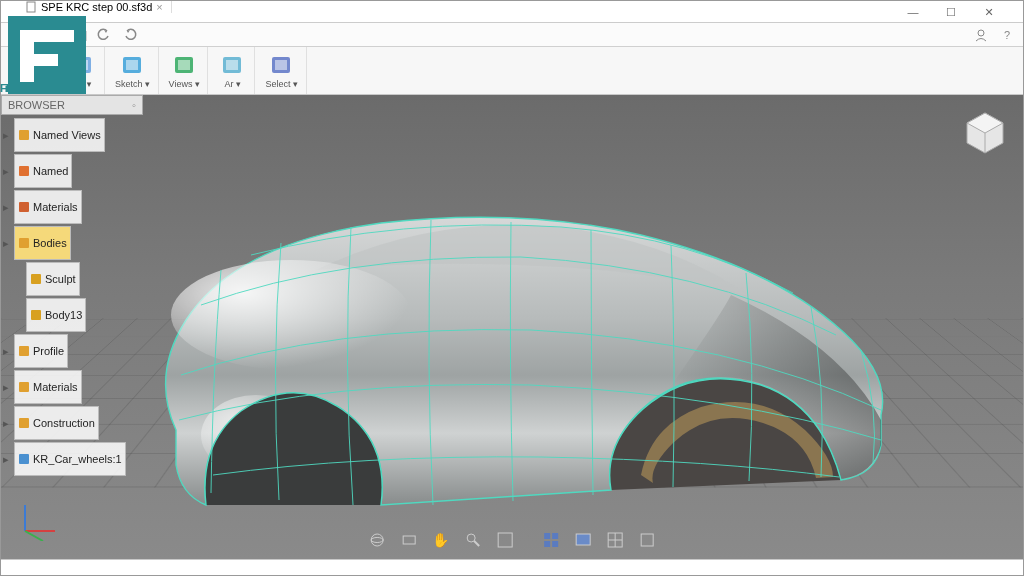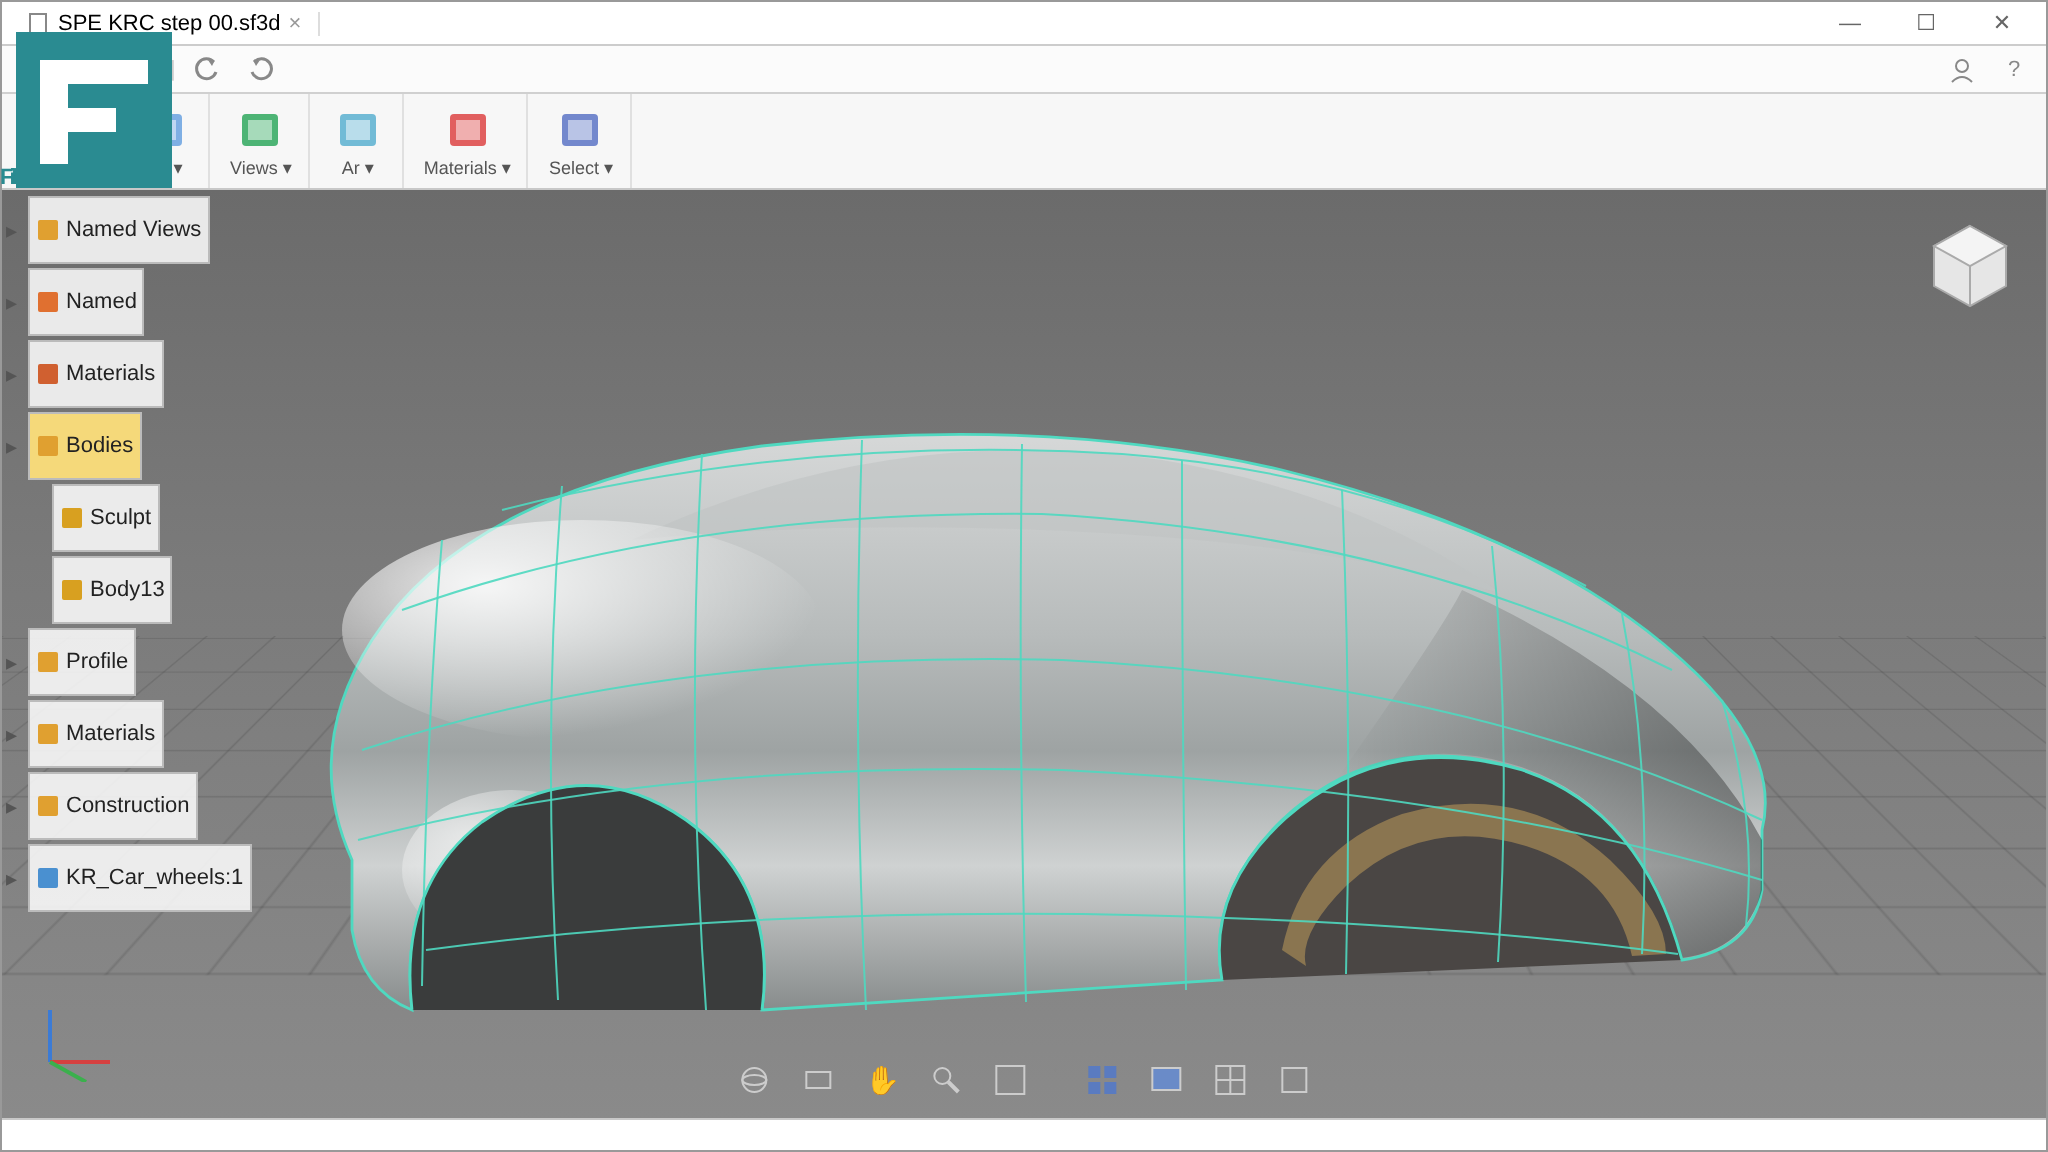--- a/index.html
+++ b/index.html
@@ -1,18 +1,18 @@
 <!DOCTYPE html>
 <html><head>
 <meta charset="utf-8">
 <style>
 *{margin:0;padding:0;box-sizing:border-box;font-family:"Segoe UI",Arial,sans-serif;font-size:11px}
 html,body{width:1024px;height:576px;overflow:hidden;background:#f0f0f0}
 .window{width:100%;height:100%;display:flex;flex-direction:column;border:1px solid #999}
-.titlebar{height:22px;background:#fff;display:flex;align-items:center;padding:0 4px;border-bottom:1px solid #ccc}
+.titlebar{height:22px;background:#fff;display:flex;align-items:flex-start;padding:0 16px;border-bottom:1px solid #ccc}
 .tb-left{flex:1;display:flex;align-items:center;gap:8px}
 .tb-tab{display:flex;align-items:center;gap:4px;padding:0 8px;height:100%;border-right:1px solid #ddd}
 .tb-controls{display:flex;gap:2px}
 .tb-btn{width:36px;height:22px;display:flex;align-items:center;justify-content:center;color:#666}
 .qat{height:24px;background:#fbfbfb;display:flex;align-items:center;padding:0 6px;gap:6px;border-bottom:1px solid #d0d0d0}
 .qat-btn{width:20px;height:20px;display:flex;align-items:center;justify-content:center;color:#555}
 .ribbon{height:48px;background:#f7f7f7;display:flex;align-items:center;padding:0 8px;gap:2px;border-bottom:1px solid #c8c8c8}
 .rib-group{display:flex;flex-direction:column;align-items:center;padding:2px 8px;border-right:1px solid #e0e0e0;height:100%;justify-content:center}
 .rib-icon{width:28px;height:26px;display:flex;align-items:center;justify-content:center}
 .rib-label{font-size:9px;color:#555;margin-top:1px}
@@ -126,43 +126,43 @@
     <svg width="24" height="22">
             <rect x="3" y="3" width="18" height="16" rx="2" fill="#6aa2e0" opacity=".85"></rect>
             <rect x="6" y="6" width="12" height="10" fill="#fff" opacity=".5"></rect>
           </svg>
   </div>
         <div class="rib-label">Re ▾</div>
       </div>
       <div class="rib-group">
         <div class="rib-icon">
     <svg width="24" height="22">
+            <rect x="3" y="3" width="18" height="16" rx="2" fill="#3aa0d8" opacity=".85"></rect>
+            <rect x="6" y="6" width="12" height="10" fill="#fff" opacity=".5"></rect>
+          </svg>
+  </div>
+        <div class="rib-label">Sketch ▾</div>
+      </div>
+      <div class="rib-group">
+        <div class="rib-icon">
+    <svg width="24" height="22">
             <rect x="3" y="3" width="18" height="16" rx="2" fill="#2fa85e" opacity=".85"></rect>
             <rect x="6" y="6" width="12" height="10" fill="#fff" opacity=".5"></rect>
           </svg>
   </div>
         <div class="rib-label">Views ▾</div>
       </div>
       <div class="rib-group">
         <div class="rib-icon">
     <svg width="24" height="22">
             <rect x="3" y="3" width="18" height="16" rx="2" fill="#5ab0d0" opacity=".85"></rect>
             <rect x="6" y="6" width="12" height="10" fill="#fff" opacity=".5"></rect>
           </svg>
   </div>
         <div class="rib-label">Ar ▾</div>
-      </div>
-      <div class="rib-group">
-        <div class="rib-icon">
-    <svg width="24" height="22">
-            <rect x="3" y="3" width="18" height="16" rx="2" fill="#d44" opacity=".85"></rect>
-            <rect x="6" y="6" width="12" height="10" fill="#fff" opacity=".5"></rect>
-          </svg>
-  </div>
-        <div class="rib-label">Materials ▾</div>
       </div>
       <div class="rib-group">
         <div class="rib-icon">
     <svg width="24" height="22">
             <rect x="3" y="3" width="18" height="16" rx="2" fill="#5c74c6" opacity=".85"></rect>
             <rect x="6" y="6" width="12" height="10" fill="#fff" opacity=".5"></rect>
           </svg>
   </div>
         <div class="rib-label">Select ▾</div>
       </div>
@@ -306,20 +306,25 @@
           </div>
         <div class="bn-btn">
             <svg width="18" height="18">
               <rect x="3" y="3" width="12" height="12" fill="none" stroke="#ccc"></rect>
             </svg>
           </div>
       </div>
     </div>
 
     <div class="browser">
+      <div class="browser-head">
+        <span>BROWSER</span>
+        <span style="flex:1"></span>
+        <span style="color:#888">◦</span>
+      </div>
       <div class="tree" id="tree">
           <div class="tree-item indent0">
             <span class="tree-caret">▸</span>
     <span class="ln " style="">
       <span class="tico">
                 <svg width="10" height="10">
                   <rect width="10" height="10" fill="#e0a030" rx="1"></rect>
                 </svg>
               </span>
       <span>Named Views</span>

